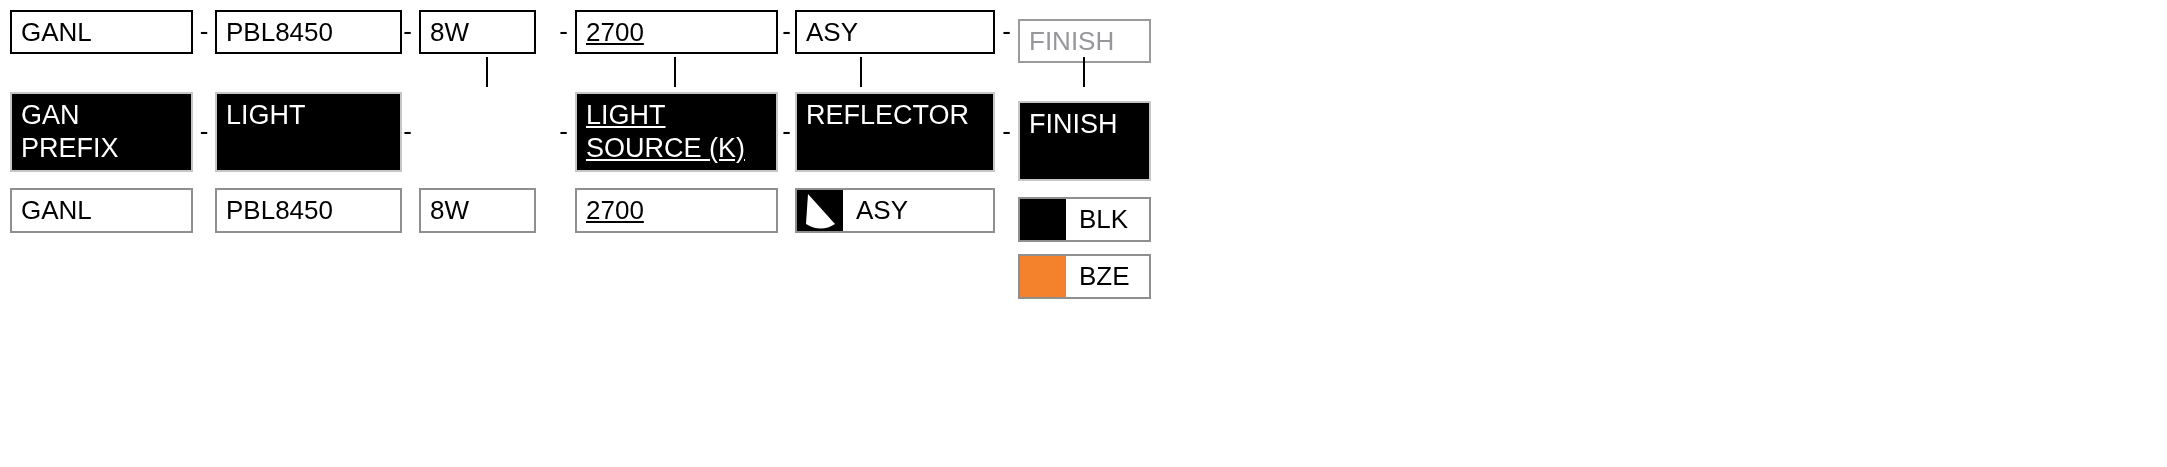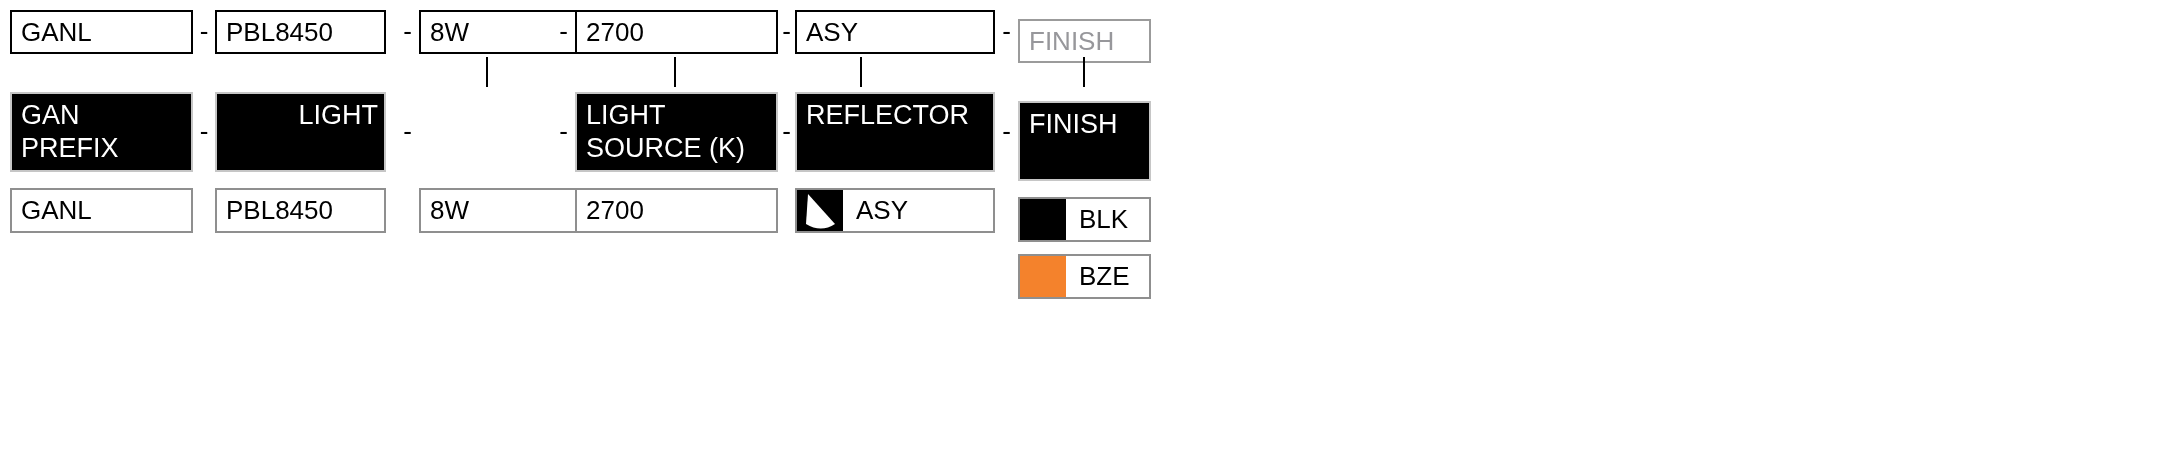--- a/index.html
+++ b/index.html
@@ -16,23 +16,23 @@
     overflow: hidden;
     border-radius: 21px;
   }
   .box {
     position: absolute;
     box-sizing: border-box;
     background: #ffffff;
   }
   
   .c1 { left: 10px;   width: 183px; }
-  .c2 { left: 215px;  width: 171px; text-align: right; }
-  .c3 { left: 419px;  width: 158px; }
-  .c4 { left: 575px;  width: 203px; }
+  .c2 { left: 215px;  width: 187px; }
+  .c3 { left: 419px;  width: 117px; }
+  .c4 { left: 575px;  width: 203px; text-decoration: underline; }
   .c5 { left: 795px;  width: 200px; }
   .c6 { left: 1018px; width: 133px; margin-top: 9px; }
   
   .r1 {
     top: 10px; height: 44px;
     border: 2px solid #000000;
     display: flex; align-items: center;
     padding-left: 9px;
     font-size: 26px; color: #000000;
   }

